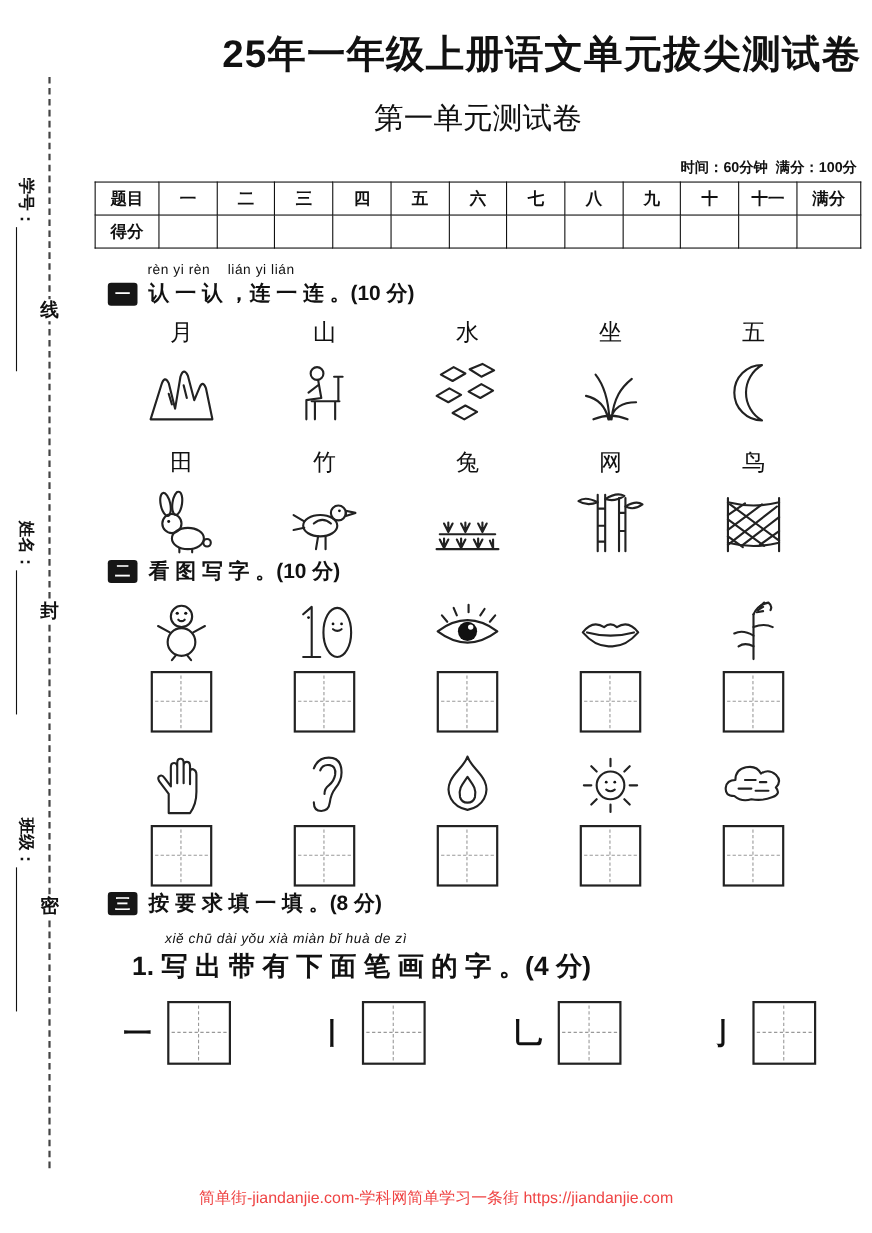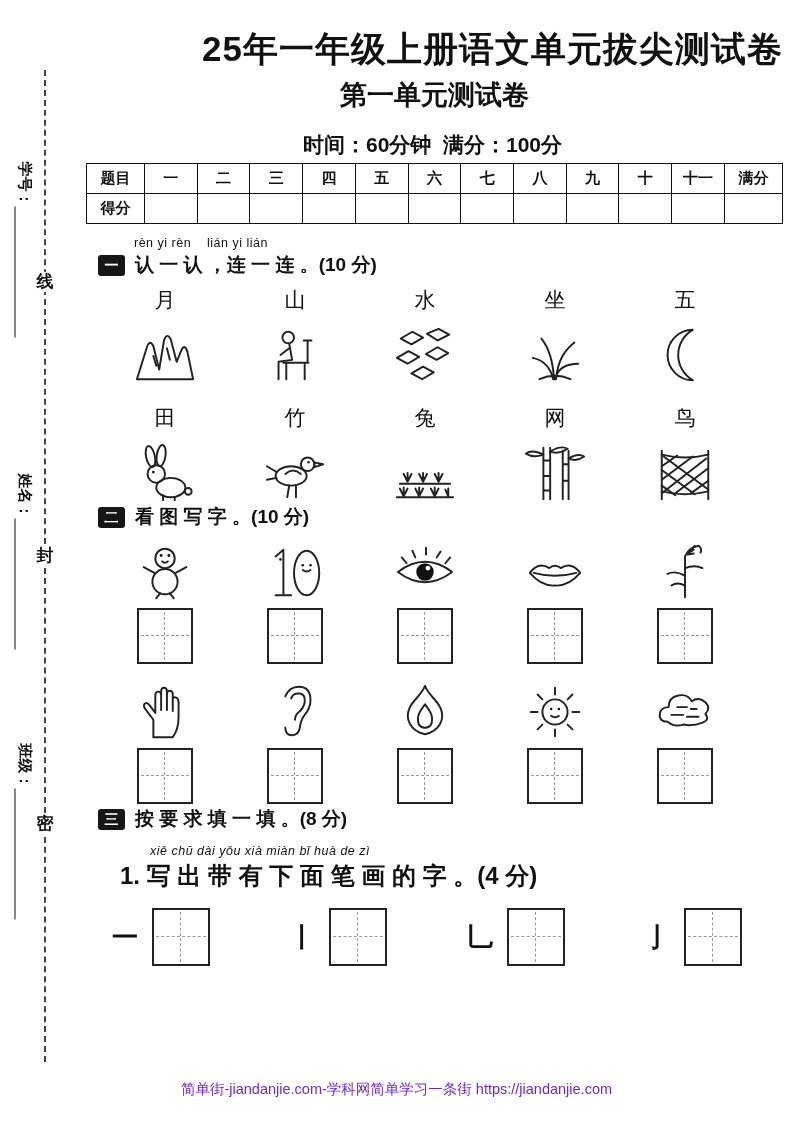--- a/index.html
+++ b/index.html
@@ -12,22 +12,22 @@
         font-size:17px;font-weight:bold;background:#fff;}
   .seal.s1{top:272px}.seal.s2{top:546px}.seal.s3{top:814px}
   .field{position:absolute;left:-64px;width:176px;transform:rotate(90deg);
          font-size:15px;font-weight:bold;display:flex;align-items:flex-end;white-space:nowrap;}
   .field .blank{flex:1;border-bottom:1.5px solid #111;height:12px;}
   .f-id{top:240px}.f-name{top:552px}.f-class{top:822px}
 
   
   .content{position:absolute;left:86px;right:10px;top:0;}
   h1{font-size:35px;text-align:right;margin:26px 0 2px;font-weight:bold;letter-spacing:1px;}
-  h2{font-size:27px;text-align:center;margin:4px 0 0;font-weight:bold;}
-  .time-line{text-align:center;font-weight:bold;font-size:21px;margin:18px 4px 4px 0;white-space:pre;}
+  h2{font-size:27px;text-align:center;margin:16px 0 0;font-weight:normal;}
+  .time-line{text-align:right;font-weight:bold;font-size:13px;margin:18px 4px 4px 0;white-space:pre;}
 
   table.score{width:100%;border-collapse:collapse;table-layout:fixed;}
   table.score td{border:1.6px solid #111;height:29px;text-align:center;
                  font-size:15px;font-weight:bold;padding:0;overflow:hidden;}
 
   .pinyin{font-size:12.5px;margin:12px 0 0 48px;letter-spacing:.5px;white-space:pre;}
   .pinyin.sub{margin-left:64px;font-style:italic;}
   .sec-head{display:flex;align-items:center;gap:10px;margin:2px 0 0 12px;
             font-size:19px;font-weight:bold;}
   .badge{background:#161616;color:#fff;min-width:27px;height:21px;line-height:21px;
@@ -52,21 +52,21 @@
   .stroke-item{display:flex;align-items:center;gap:14px;}
   .stroke-char{font-size:26px;font-weight:bold;min-width:22px;text-align:center;}
   .stroke-item .grid-box{width:58px;height:58px;}
 
   .pic{width:62px;height:58px;display:block;}
   .pic *{fill:none;stroke:#222;stroke-width:2;stroke-linecap:round;stroke-linejoin:round;}
   .pic .fill{fill:#111;stroke:none;}
   .pic .wfill{fill:#fff;stroke:none;}
 
   .footer{position:absolute;left:0;right:0;bottom:22px;text-align:center;
-          color:#6d28d9;font-size:14.5px;}
+          color:#ef4444;font-size:14.5px;}
 </style>
 </head>
 <body>
 
 <div class="page">
 
   <div class="vline"></div>
   <div class="field f-id">
     <span>学号：</span>
     <span class="blank"></span>

